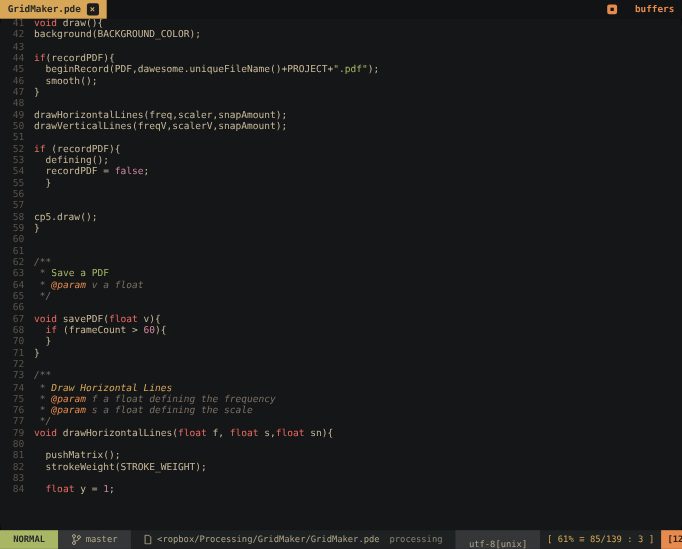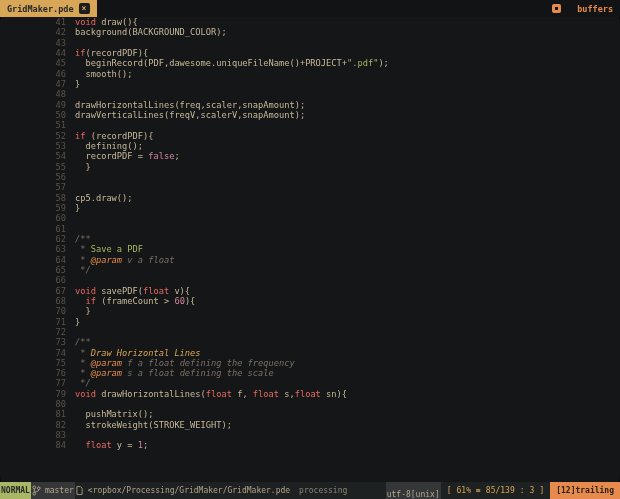--- a/index.html
+++ b/index.html
@@ -13,39 +13,39 @@
     color:var(--tab-fg);font-size:8.5px;font-weight:bold;}
   .tab-close{width:11px;height:11px;background:#1b1d1e;border-radius:2px;color:var(--tab-bg);
     font-size:8px;line-height:11px;display:flex;align-items:center;justify-content:center;cursor:pointer;}
   .tabline-right{margin-left:auto;display:flex;align-items:center;gap:16px;padding:0 7px;
     color:var(--buffers-accent);font-size:8.5px;font-weight:bold;}
   .buffers-icon{width:9px;height:9px;border-radius:2px;background:var(--buffers-accent);position:relative;}
   .buffers-icon::after{content:"";position:absolute;inset:3px;background:var(--tabline-bg);}
 
   
   .editor{flex:1;overflow:hidden;font-size:8.7px;}
-  .line{height:10.33px;line-height:10.33px;white-space:pre;display:flex;margin-left:44px;}
+  .line{height:10.33px;line-height:10.33px;white-space:pre;display:flex;}
   .lnum{flex:0 0 22px;width:22px;text-align:right;color:var(--line-number);}
   .code{margin-left:9px;}
   .cursorline{background:var(--cursorline-bg);}
   .cursorline .lnum{color:var(--cursor-line-number);}
   .tk-fg{color:var(--fg);}
   .tk-kw{color:var(--keyword);}
   .tk-num{color:var(--number);}
   .tk-str{color:var(--string);}
   .tk-cmt{color:var(--comment);font-style:italic;}
   .tk-param{color:var(--param-tag);font-style:italic;}
   .tk-docg{color:var(--doc-green);}
   .tk-doco{color:var(--doc-orange);font-style:italic;}
   .tk-cursor{background:var(--fg);color:var(--bg);}
 
   
   .statusline{flex:0 0 17px;height:17px;display:flex;align-items:stretch;
     background:var(--statusbar-bg);font-size:8px;}
-  .seg{display:flex;align-items:center;gap:4px;padding:0 1px;white-space:pre;}
+  .seg{display:flex;align-items:center;gap:4px;padding:0 12px;white-space:pre;}
   .seg-mode{background:var(--mode-bg);color:var(--mode-fg);font-weight:bold;}
   .seg-branch{background:var(--segment-bg);color:var(--segment-fg);}
   .seg-path{color:var(--path-fg);gap:5px;}
   .seg-filetype{color:var(--filetype-fg);padding-left:4px;}
   .spacer{flex:1;}
   .seg-enc{background:var(--segment-bg);color:var(--segment-fg);align-items:flex-end;}
   .seg-pos{color:var(--status-yellow);gap:5px;padding:0 6px;}
   .seg-warn{background:var(--warning-bg);color:var(--warning-fg);font-weight:bold;padding:0 6px;}
   svg{display:block;}
 </style>

